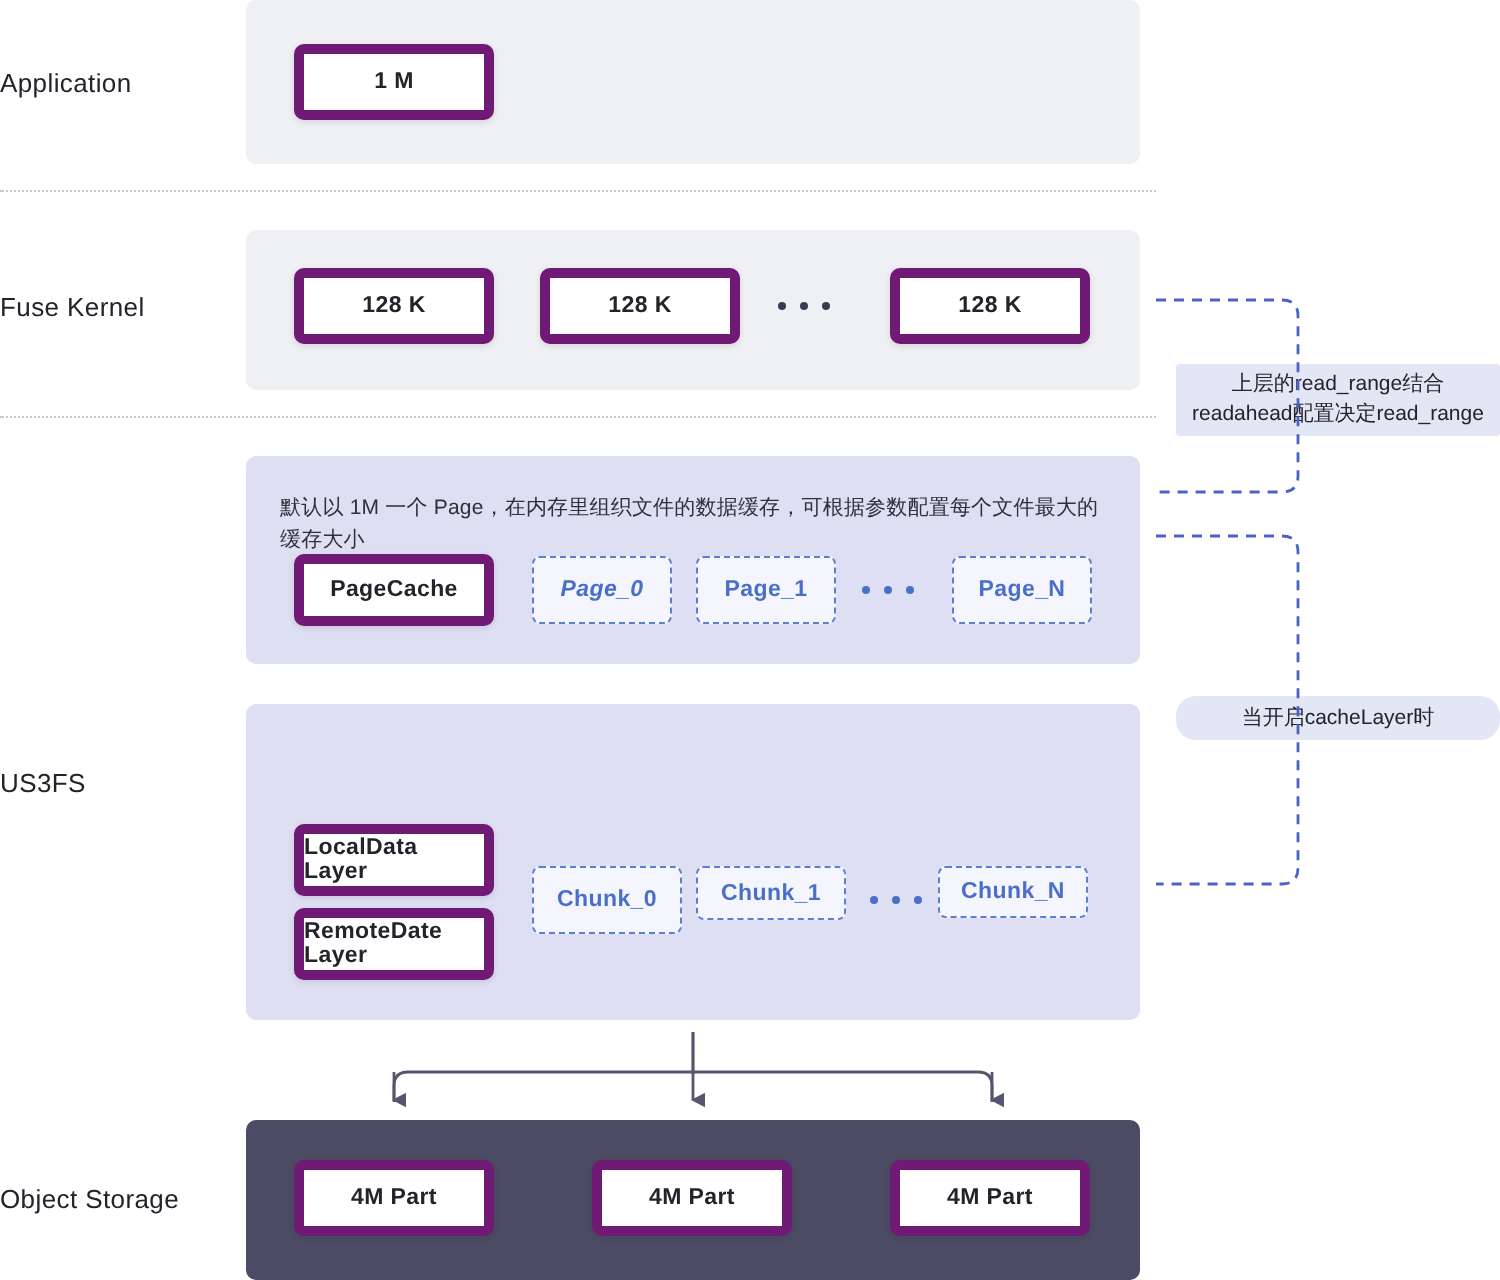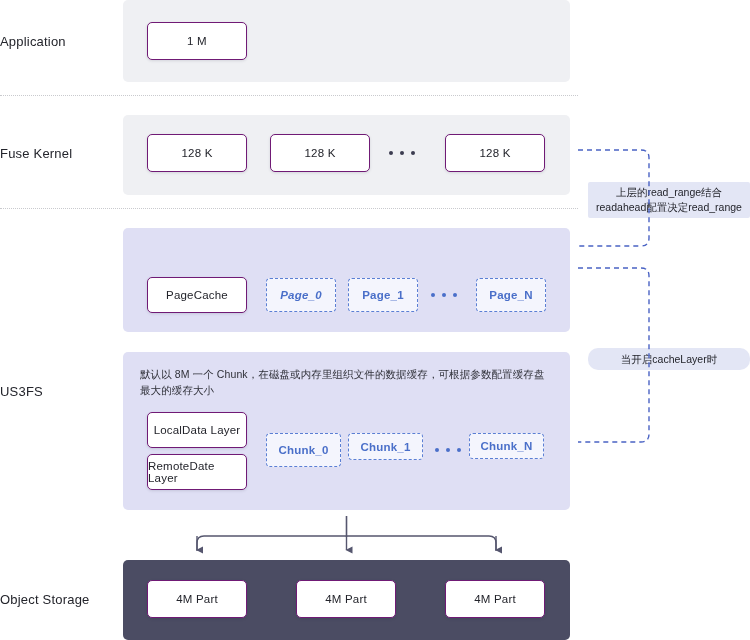--- a/index.html
+++ b/index.html
@@ -48,28 +48,28 @@
     border-radius: 5px;
   }
   .panel-grey { background: #eff0f3; }
   .panel-lav  { background: #dfdff4; }
   .panel-dark { background: #4b4c63; }
 
   
   .chip {
     position: absolute;
     background: #ffffff;
-    border: 1px solid #701a75;
+    border: 5px solid #701a75;
     border-radius: 5px;
     box-shadow: 0 1px 3px rgba(30,32,60,.13);
     display: flex;
     align-items: center;
     justify-content: center;
     font-size: 11.5px;
-    font-weight: 400;
+    font-weight: 700;
     color: #23242b;
     letter-spacing: .2px;
     box-sizing: border-box;
   }
 
   
   .chip-dash {
     position: absolute;
     background: #f4f5fd;
     border: 1.5px dashed #5b7fd4;
@@ -161,33 +161,33 @@
   <div class="chip" style="left:270px; top:134px; width:100px; height:38px;">128 K</div>
   <div class="dots" style="left:389px; top:151px;">
     <i></i>
       <i></i>
       <i></i>
   </div>
   <div class="chip" style="left:445px; top:134px; width:100px; height:38px;">128 K</div>
 
   <div class="panel panel-lav" style="left:123px; top:228px; width:447px; height:104px;">
   </div>
+  <div class="caption" style="left:140px; top:246px; width:418px;">默认以 1M 一个 Page，在内存里组织文件的数据缓存，可根据参数配置每个文件最大的缓存大小</div>
   <div class="chip" style="left:147px; top:277px; width:100px; height:36px;">PageCache</div>
   <div class="chip-dash" style="left:266px; top:278px; width:70px; height:34px;font-style:italic;">Page_0</div>
   <div class="chip-dash" style="left:348px; top:278px; width:70px; height:34px;">Page_1</div>
   <div class="dots blue" style="left:431px; top:293px;">
     <i></i>
       <i></i>
       <i></i>
   </div>
   <div class="chip-dash" style="left:476px; top:278px; width:70px; height:34px;">Page_N</div>
 
   <div class="panel panel-lav" style="left:123px; top:352px; width:447px; height:158px;">
   </div>
-  <div class="caption" style="left:140px; top:366px; width:406px;">默认以 8M 一个 Chunk，在磁盘或内存里组织文件的数据缓存，可根据参数配置缓存盘最大的缓存大小</div>
   <div class="chip" style="left:147px; top:412px; width:100px; height:36px;">LocalData Layer</div>
   <div class="chip" style="left:147px; top:454px; width:100px; height:36px;">RemoteDate Layer</div>
   <div class="chip-dash" style="left:266px; top:433px; width:75px; height:34px;">Chunk_0</div>
   <div class="chip-dash" style="left:348px; top:433px; width:75px; height:27px;">Chunk_1</div>
   <div class="dots blue" style="left:435px; top:448px;">
     <i></i>
       <i></i>
       <i></i>
   </div>
   <div class="chip-dash" style="left:469px; top:433px; width:75px; height:26px;">Chunk_N</div>

